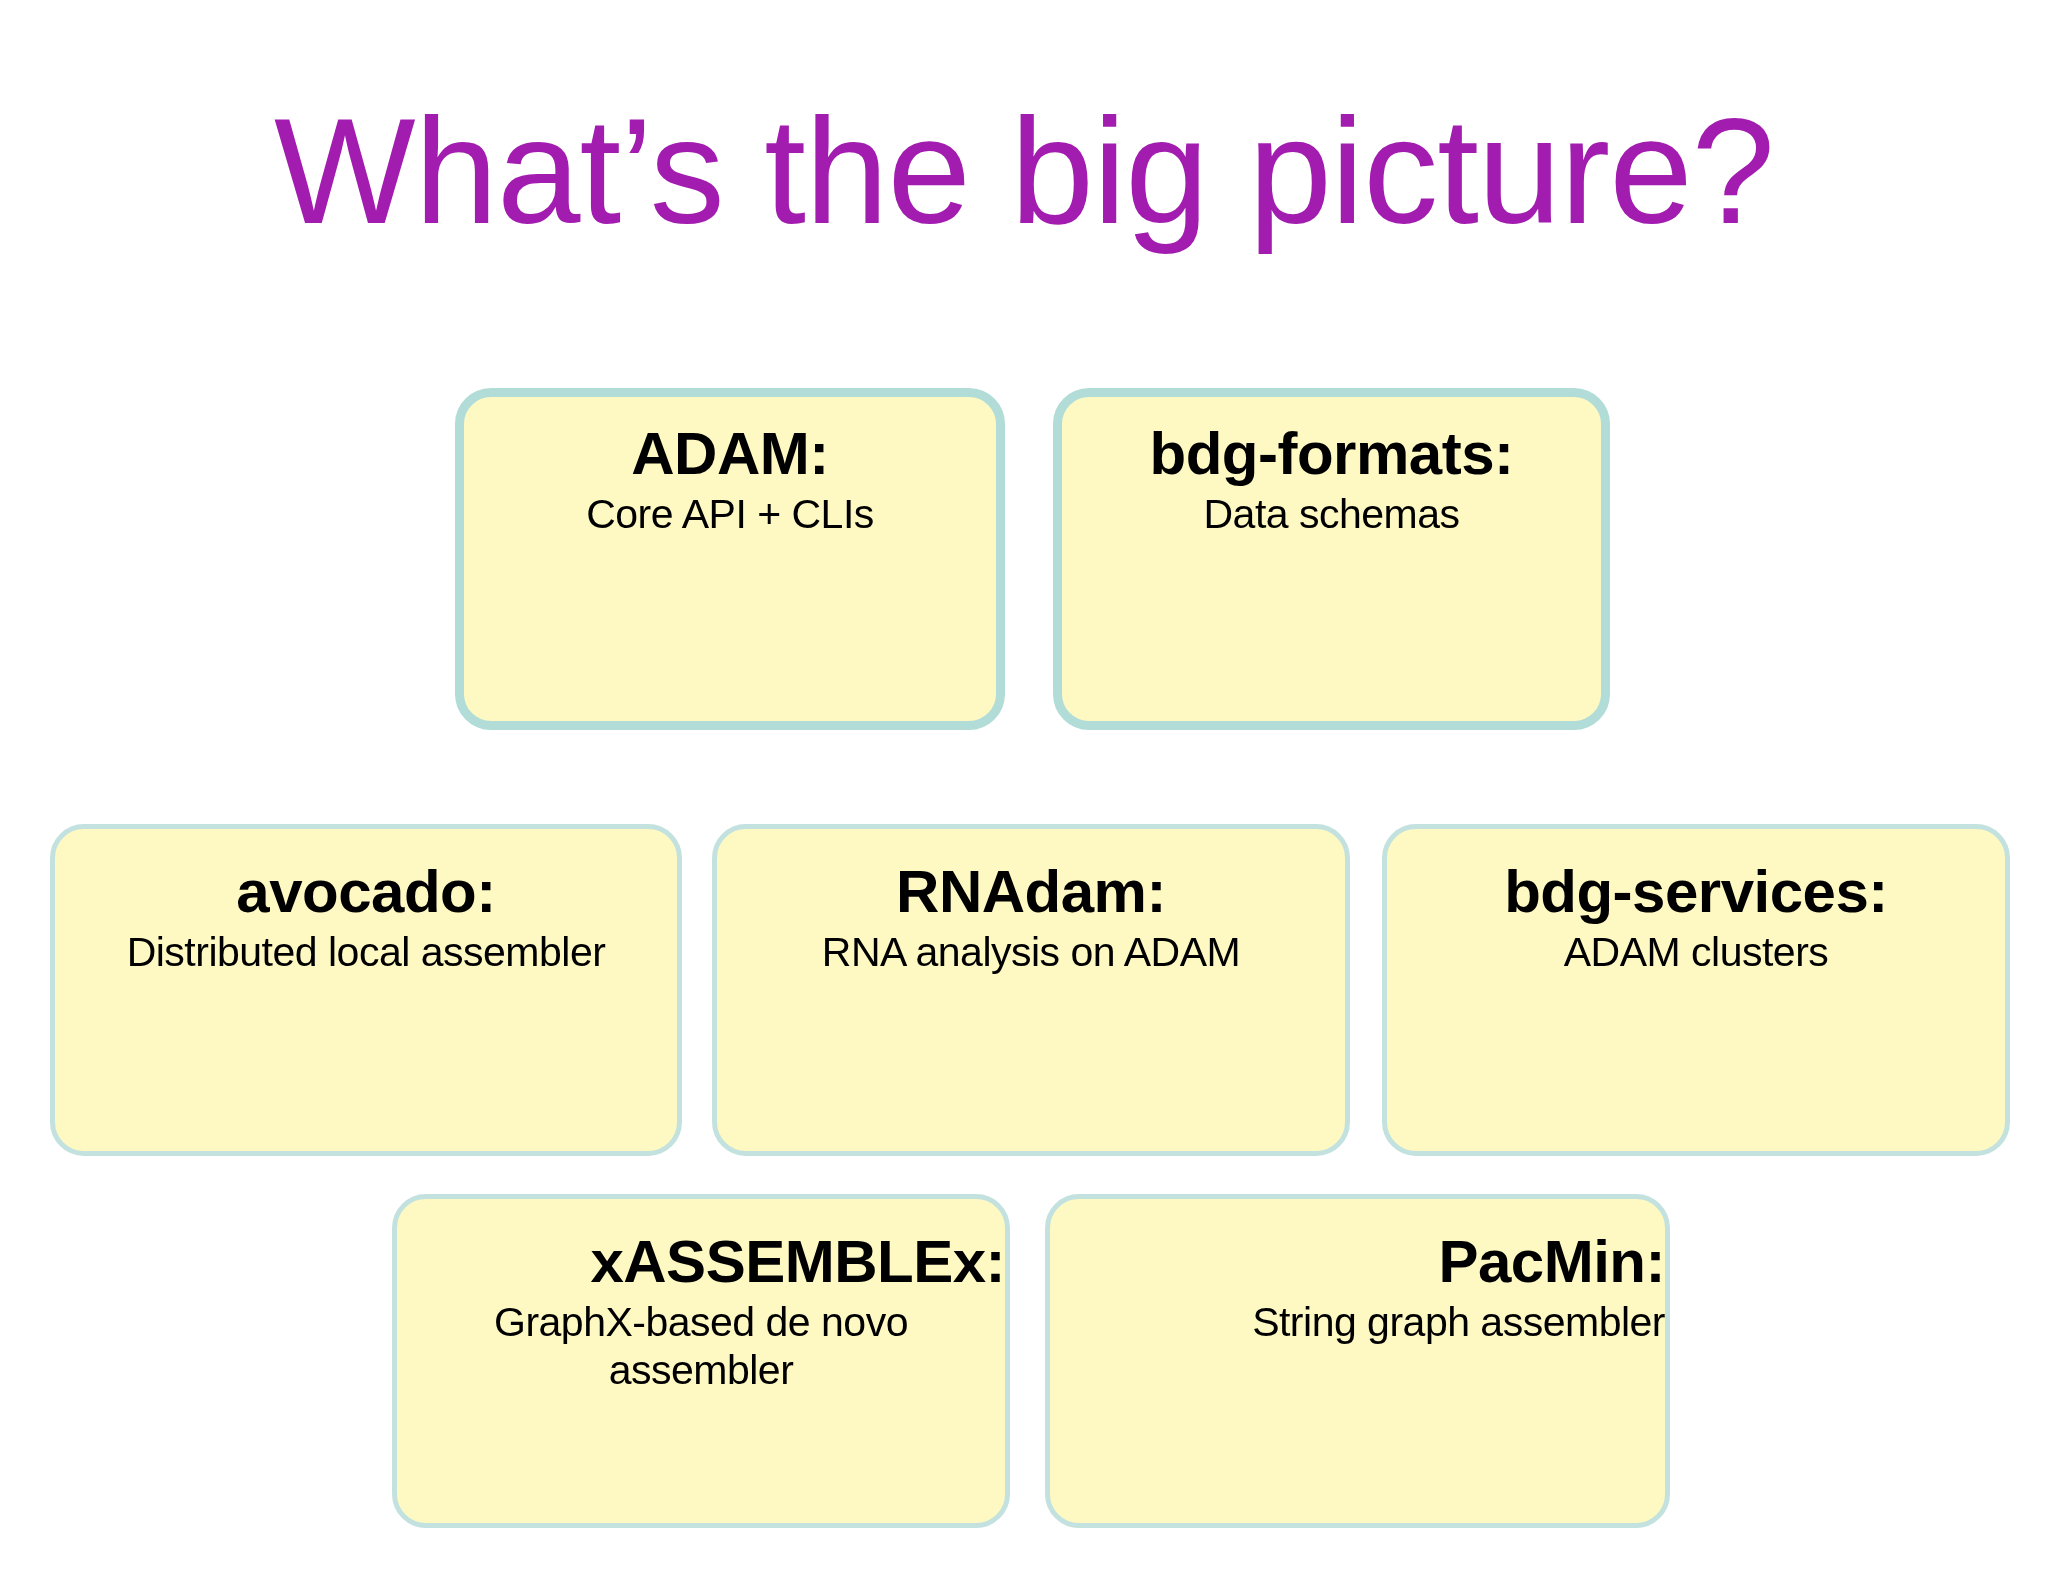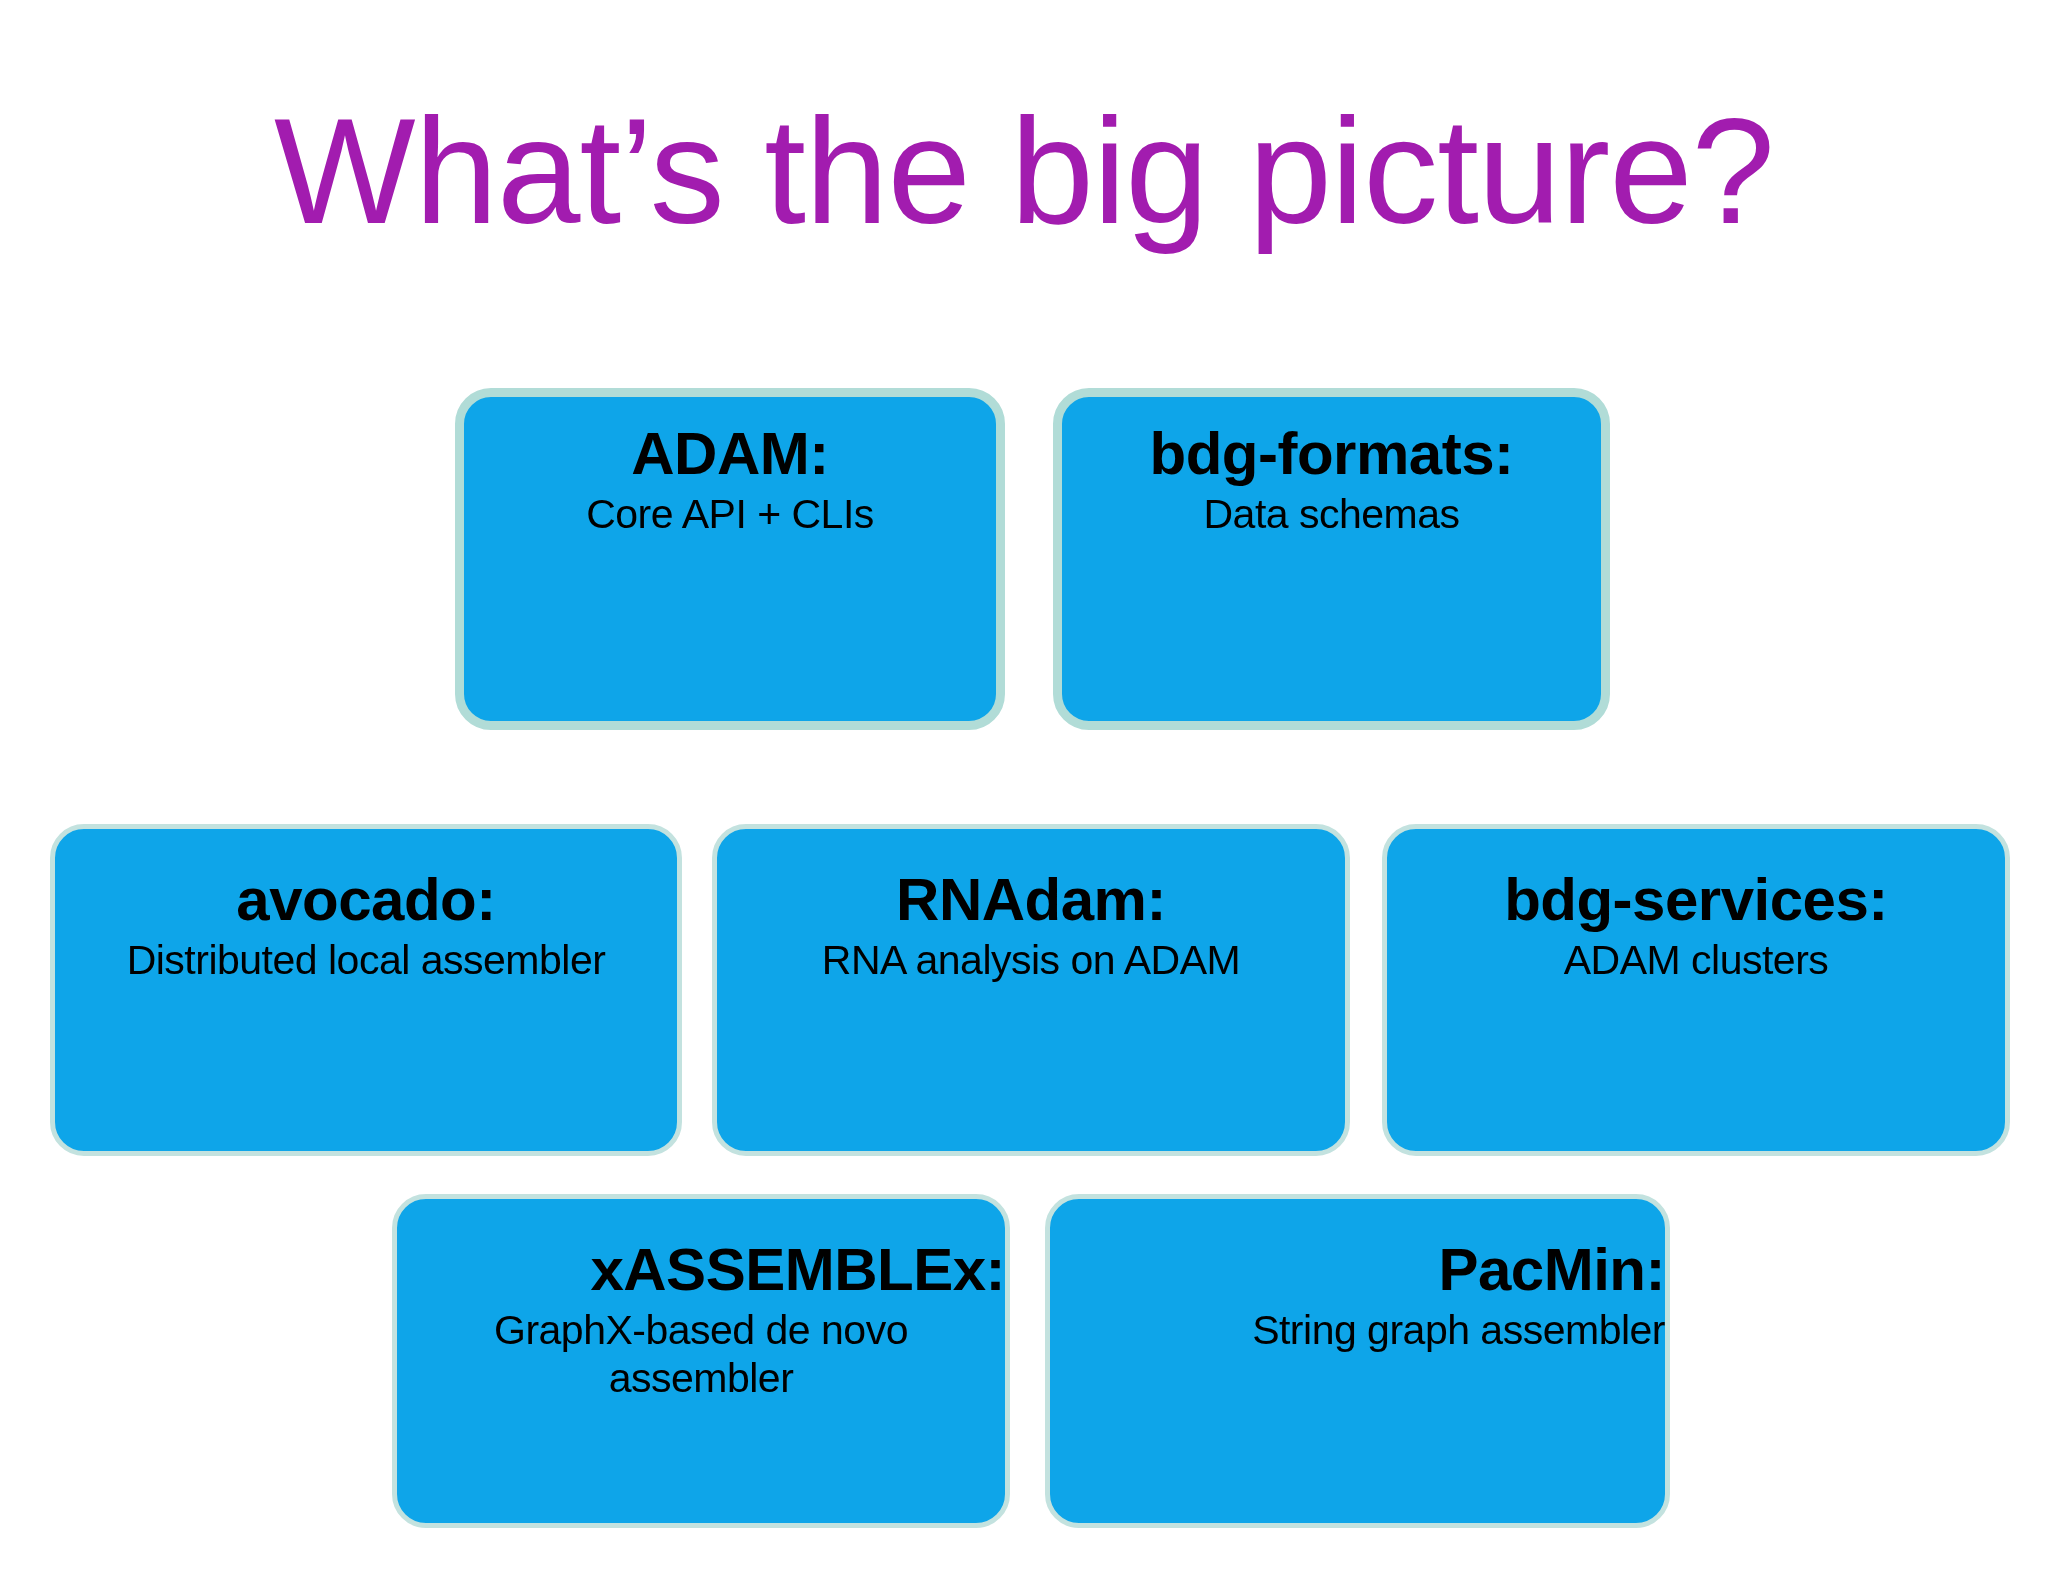--- a/index.html
+++ b/index.html
@@ -34,21 +34,21 @@
     line-height: 1.0;
     letter-spacing: -1px;
     color: #a21caf;
     white-space: nowrap;
   }
 
   
   .node {
     position: absolute;
     box-sizing: border-box;
-    background: #0ea5e9;
+    background: #fef9c3;
     border-style: solid;
     border-color: #b6dedb;
     display: flex;
     flex-direction: column;
     align-items: center;
     text-align: center;
     overflow: hidden;
   }
   .node .title {
     font-weight: bold;
@@ -69,21 +69,21 @@
     border-width: 9px;
     border-radius: 36px;
     border-color: #b1dcd7;
     padding-top: 22px;
   }
   
   .row2, .row3 {
     border-width: 5px;
     border-radius: 34px;
     border-color: #c3e2df;
-    padding-top: 36px;
+    padding-top: 28px;
   }
 
   
   #node-adam          { left: 455px;  top: 388px;  width: 550px;  height: 342px; }
   #node-bdg-formats   { left: 1053px; top: 388px;  width: 557px;  height: 342px; }
 
   #node-avocado       { left: 50px;   top: 824px;  width: 632px;  height: 332px; }
   #node-rnadam        { left: 712px;  top: 824px;  width: 638px;  height: 332px; }
   #node-bdg-services  { left: 1382px; top: 824px;  width: 628px;  height: 332px; }
 

